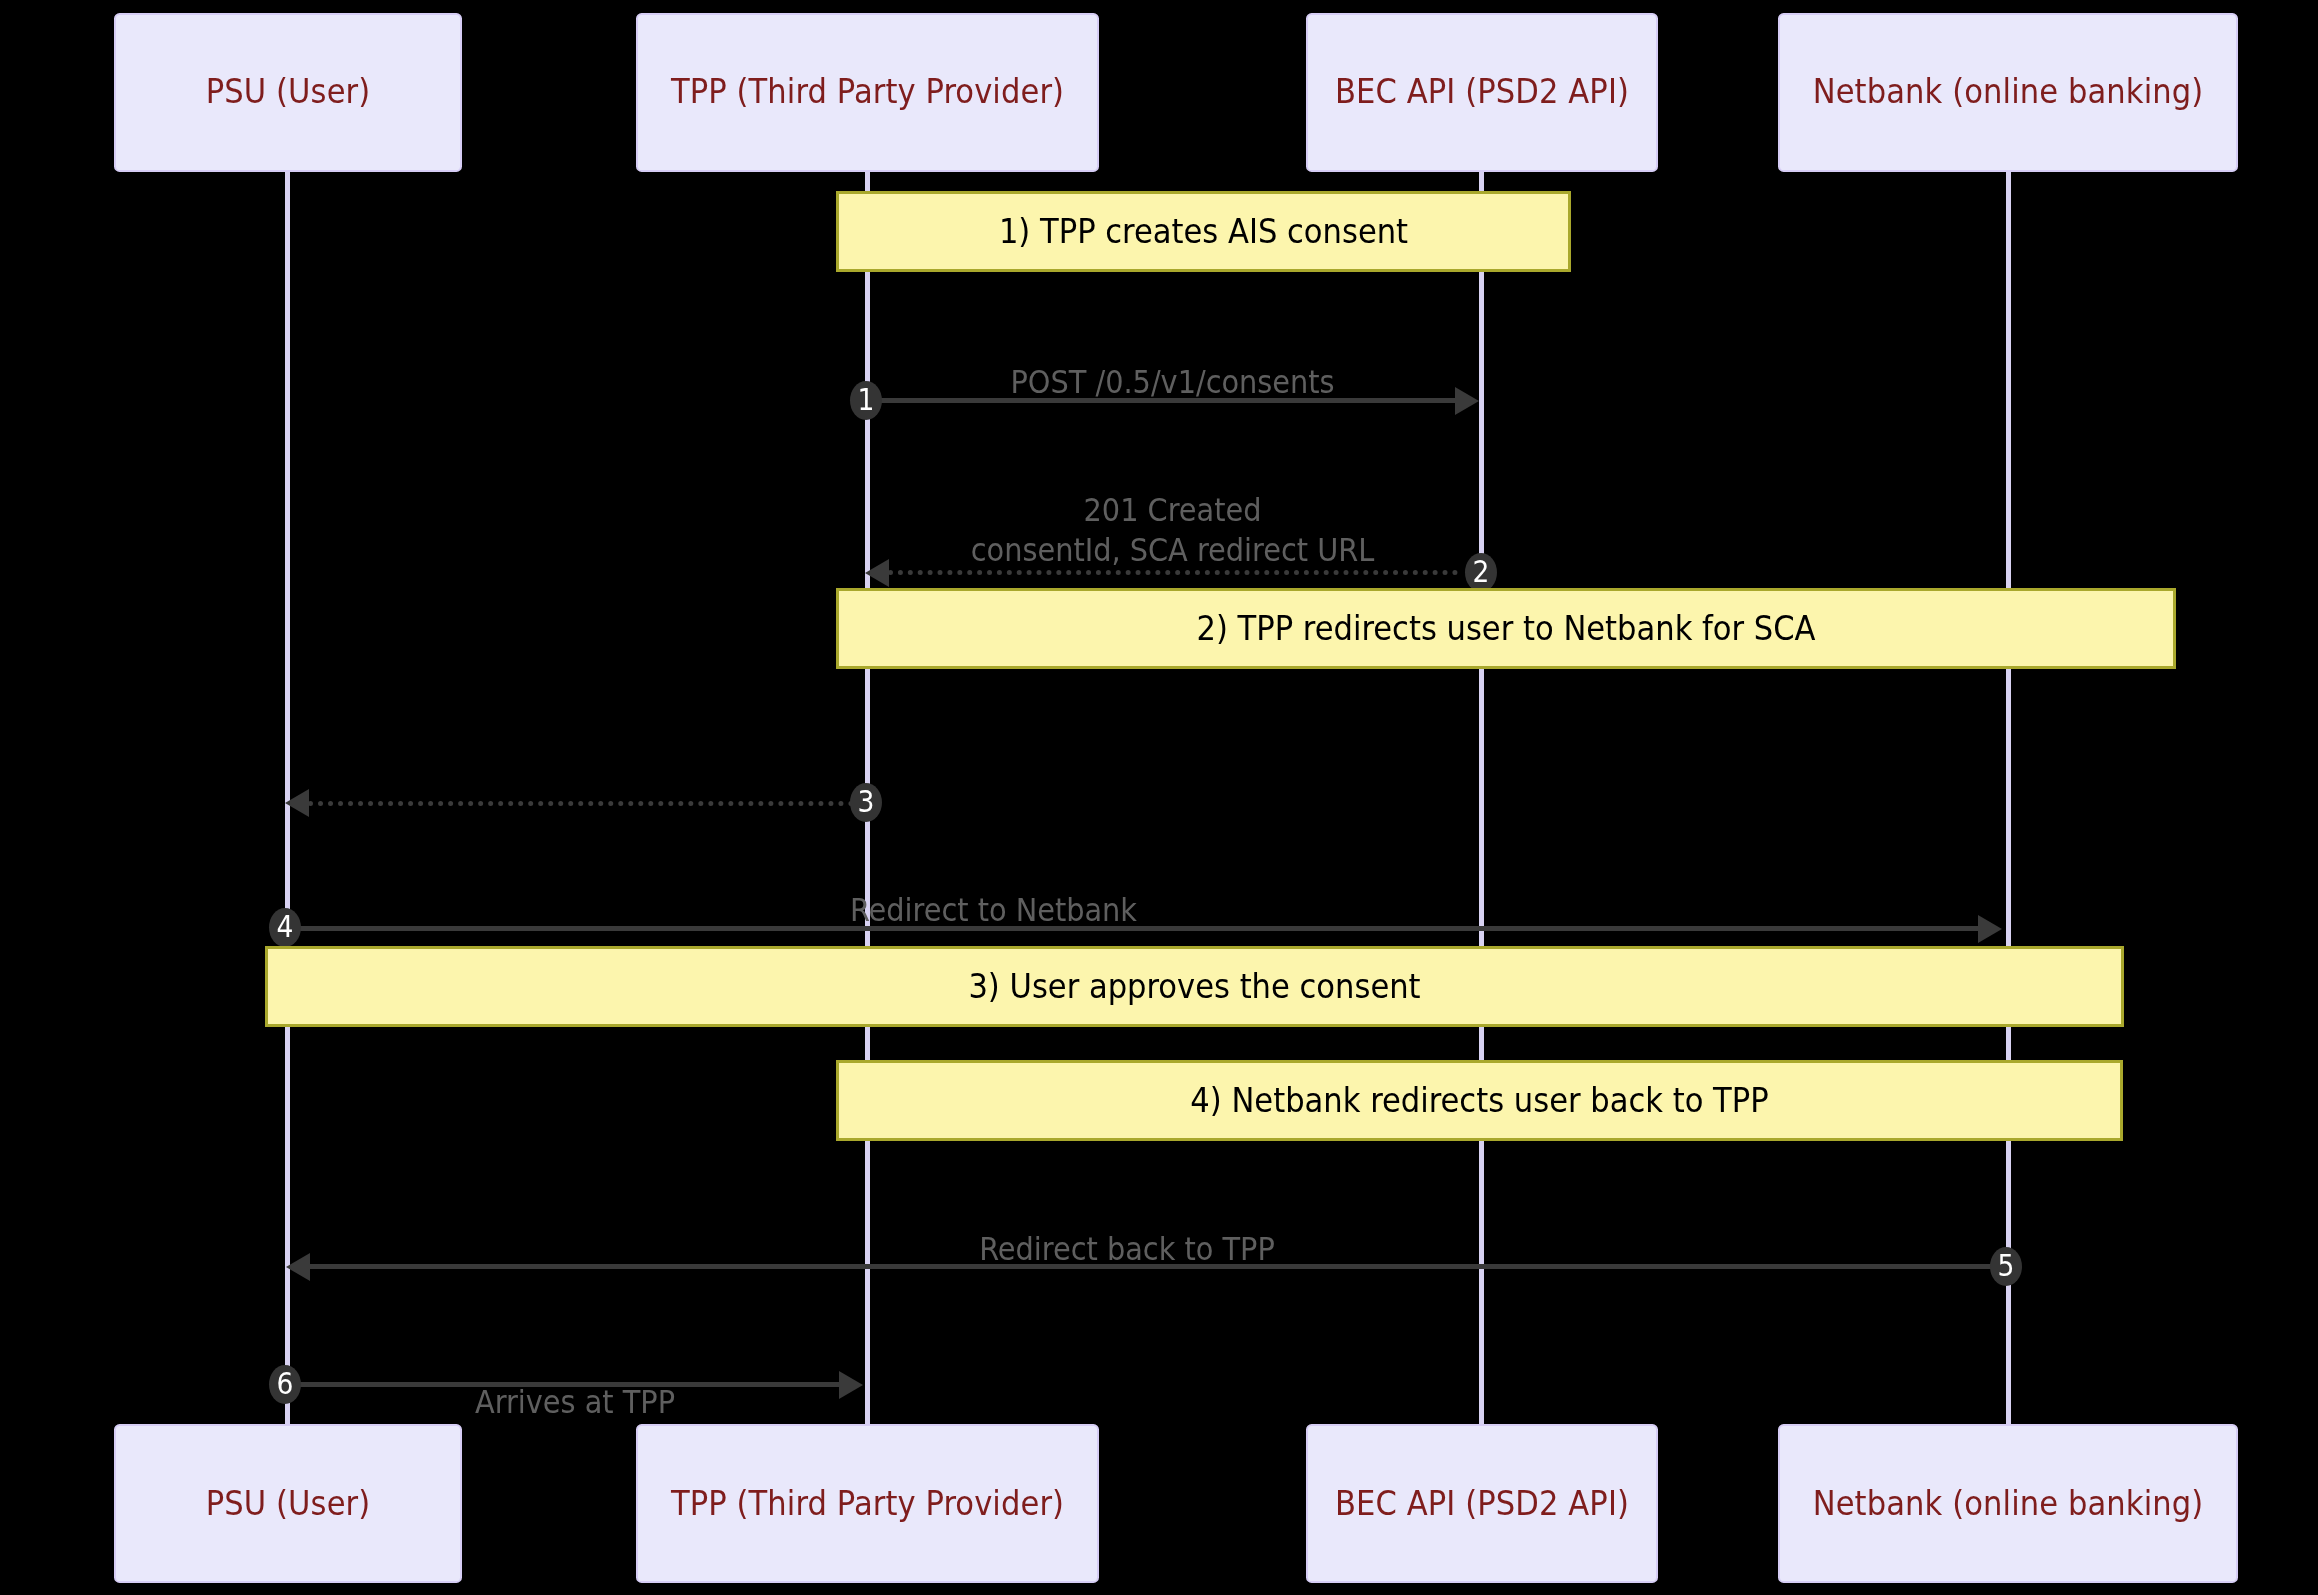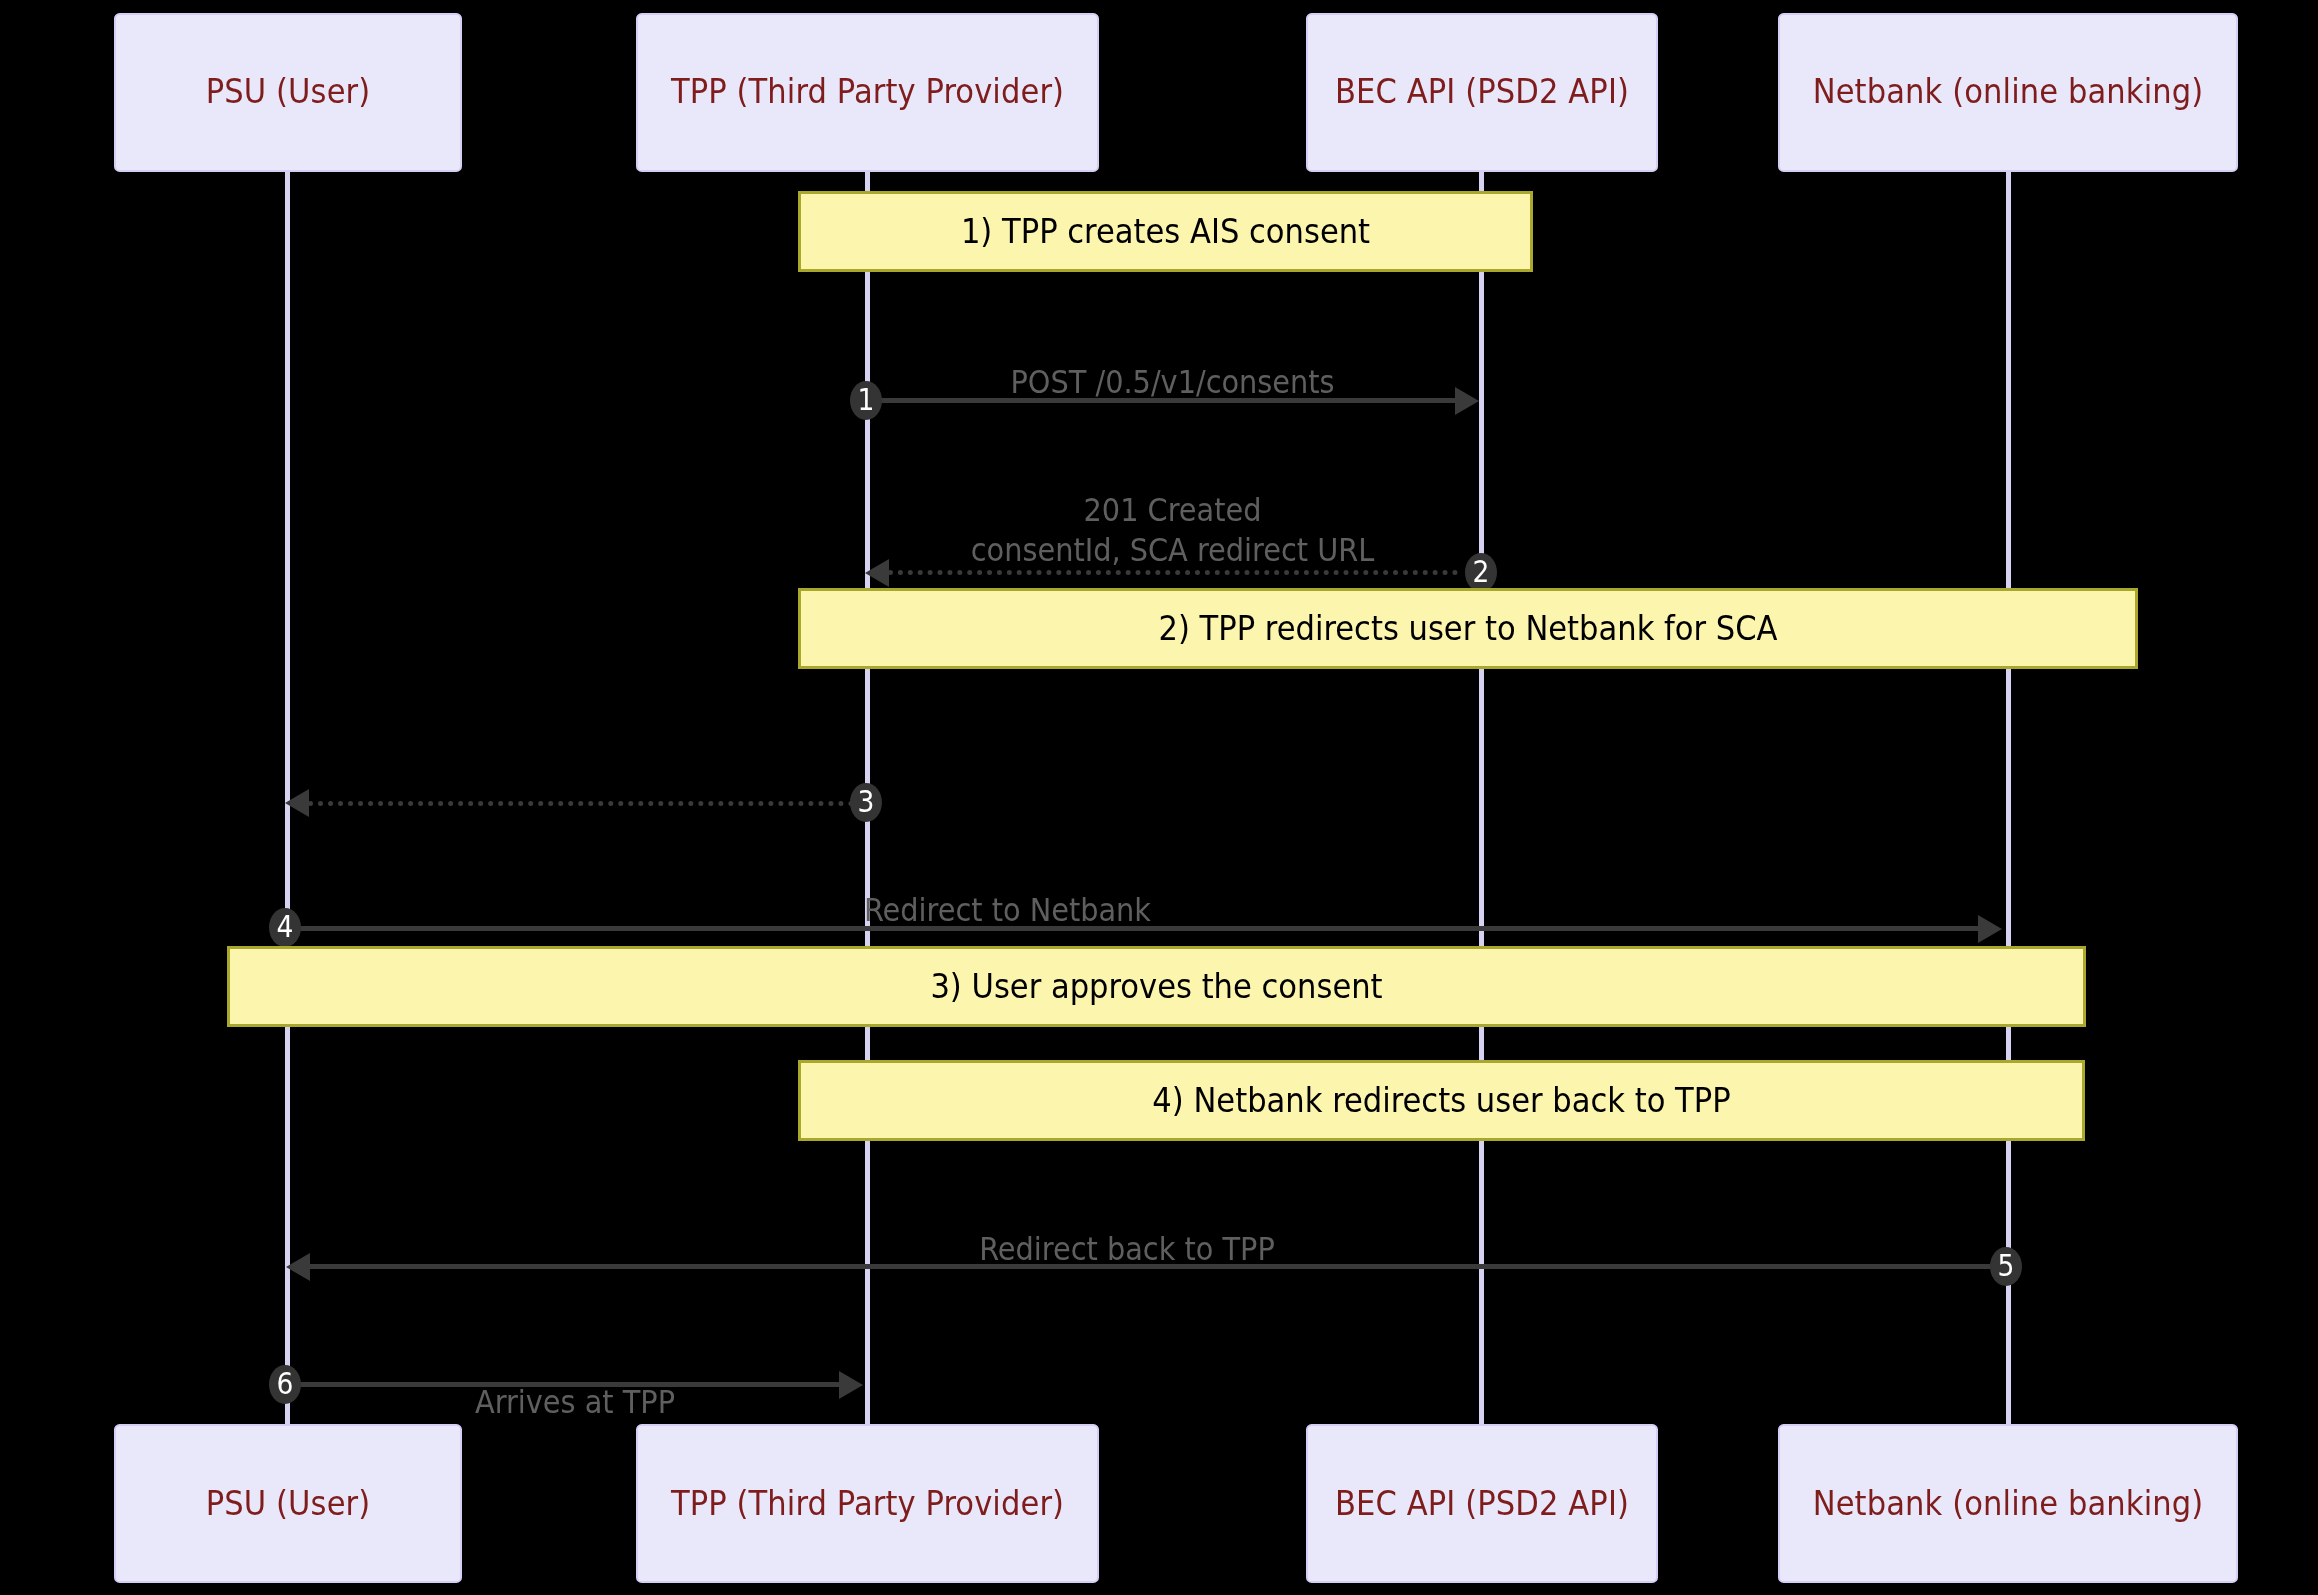--- a/index.html
+++ b/index.html
@@ -48,20 +48,21 @@
     box-sizing: border-box;
     background: #fcf5ad;
     border: 3.5px solid #a9a82c;
     display: flex;
     align-items: center;
     justify-content: center;
     color: #000000;
     font-size: 34px;
     line-height: 1.15;
     text-align: center;
+    margin-left: 38px;
   }
 
   
   .msg-line {
     position: absolute;
     height: 4.9px;
     background: #3a3a3a;
   }
   .arrowhead {
     position: absolute;
@@ -154,21 +155,21 @@
   <div class="note" style="left:798px; top:588px; width:1340px; height:81px;">
     <span>2) TPP redirects user to Netbank for SCA</span>
   </div>
 
   <div class="msg-line dotted" style="left:308px; top:801px; width:556px;"></div>
   <div class="arrowhead left" style="left:285px; top:789px;"></div>
   <div class="seq-badge" style="left:850px; top:783px;">
     <span>3</span>
   </div>
 
-  <div class="msg-label" style="left:285px; top:850px; width:1445px;">
+  <div class="msg-label" style="left:271px; top:850px; width:1445px;">
     <span>Redirect to Netbank</span>
   </div>
   <div class="msg-line" style="left:288px; top:926px; width:1692px;"></div>
   <div class="arrowhead right" style="left:1978px; top:915px;"></div>
   <div class="seq-badge" style="left:269px; top:908px;">
     <span>4</span>
   </div>
 
   <div class="note" style="left:227px; top:946px; width:1859px; height:81px;">
     <span>3) User approves the consent</span>

